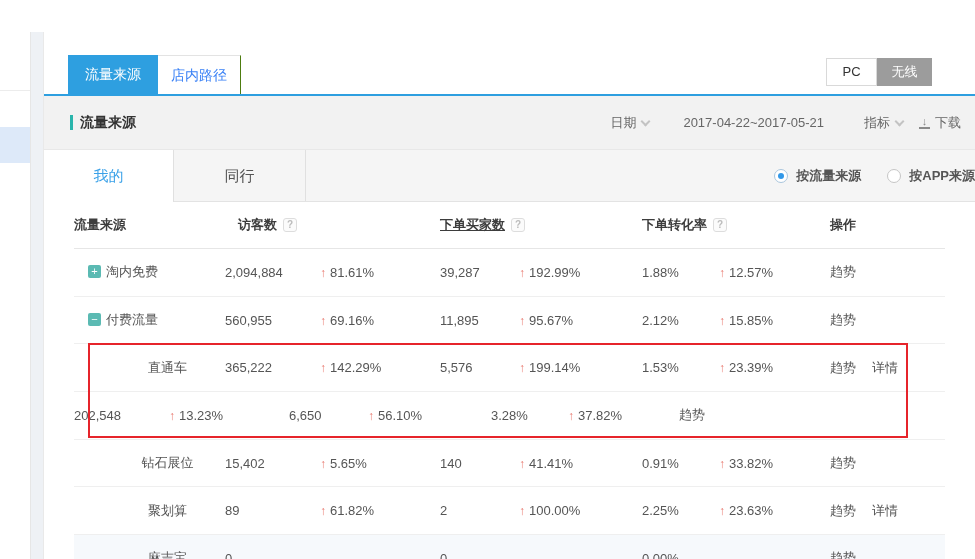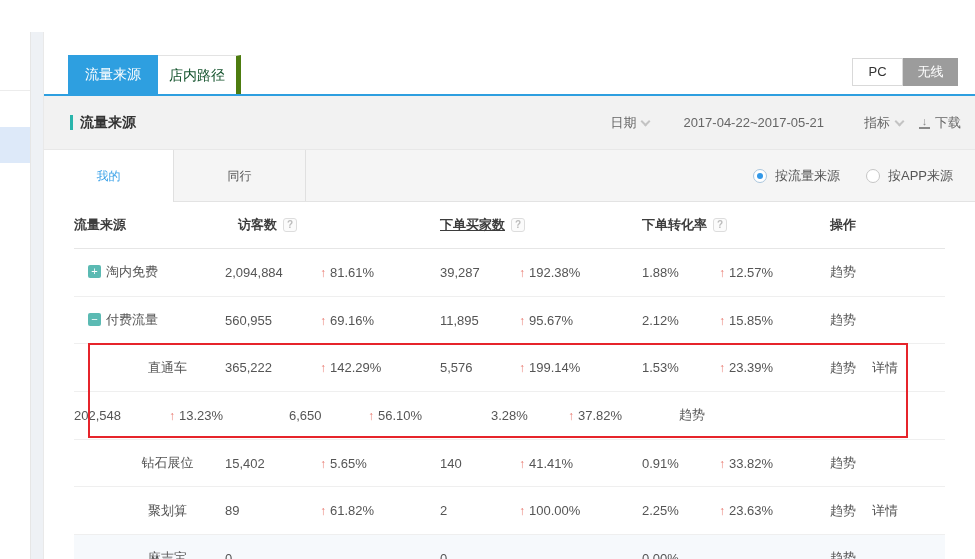--- a/index.html
+++ b/index.html
@@ -19,27 +19,27 @@
   #side .sep{position:absolute;top:58px;left:0;width:100%;height:1px;background:#ececec;}
   #side .sel{position:absolute;top:95px;left:0;width:100%;height:36px;background:#dde9f9;}
   #gap{position:absolute;left:30px;top:0;width:14px;height:100%;background:#eef1f5;
     border-left:1px solid #e6e6e6;border-right:1px solid #e9e9e9;}
 
   
   #main{position:absolute;left:44px;top:0;width:931px;height:100%;background:#fff;}
 
   
   .top-tabs{position:absolute;left:24px;top:23px;display:flex;height:39px;}
-  .ttab{height:39px;line-height:39px;text-align:center;font-size:14px;color:#14532d;
-    background:#fff;border-top:1px solid #e3e3e3;border-right:5px solid #4d7c0f;cursor:pointer;}
+  .ttab{height:39px;line-height:39px;text-align:center;font-size:14px;color:#3b82f6;
+    background:#fff;border-top:1px solid #e3e3e3;border-right:1px solid #4d7c0f;cursor:pointer;}
   .ttab.w1{width:90px;}.ttab.w2{width:83px;}.ttab.w3{width:86px;}
   .ttab.active{background:var(--accent-blue);color:#fff;border:none;}
 
   
-  .device-toggle{position:absolute;left:808px;top:26px;display:flex;height:28px;}
+  .device-toggle{position:absolute;left:782px;top:26px;display:flex;height:28px;}
   .dbtn{height:28px;line-height:26px;text-align:center;font-size:13px;cursor:pointer;}
   .dbtn.pc{width:51px;background:#fff;border:1px solid #d9d9d9;color:#333;}
   .dbtn.wireless{width:55px;background:var(--toggle-gray);color:#fff;line-height:28px;}
 
   #blueline{position:absolute;left:0;top:62px;width:100%;height:2px;background:var(--accent-blue);}
 
   
   .section-bar{position:absolute;left:0;top:64px;width:100%;height:53px;background:#f2f2f2;
     display:flex;align-items:center;}
   .sec-title{margin-left:26px;font-size:14px;font-weight:bold;color:#333;display:flex;align-items:center;}
@@ -51,25 +51,25 @@
   .date-range{margin:0 40px 0 34px;color:#666;cursor:default;}
   .dl{margin-left:16px;display:flex;align-items:center;cursor:pointer;}
   .dl-icon{display:inline-flex;flex-direction:column;align-items:center;margin-right:5px;}
   .dl-arrow{font-size:11px;line-height:9px;color:#8a8a8a;}
   .dl-base{width:11px;height:0;border-bottom:2px solid #8a8a8a;margin-top:1px;}
 
   
   .view-tabs{position:absolute;left:0;top:117px;width:100%;height:53px;background:#f5f5f5;
     border-top:1px solid #e8e8e8;display:flex;}
   .strip-border{position:absolute;left:130px;right:0;bottom:0;height:1px;background:#e3e3e3;}
-  .vtab{width:130px;height:52px;line-height:52px;text-align:center;font-size:12px;color:#555;
+  .vtab{width:130px;height:52px;line-height:52px;text-align:center;font-size:15px;color:#555;
     border-right:1px solid #e0e0e0;cursor:pointer;}
   .vtab.t2{width:132px;}
   .vtab.active{background:#fff;color:#3aa1e8;}
-  .radio-group{margin-left:auto;display:flex;align-items:center;gap:26px;padding-right:22px;}
+  .radio-group{margin-left:auto;display:flex;align-items:center;gap:26px;font-weight:bold;}
   .radio-opt{display:flex;align-items:center;gap:8px;font-size:13px;color:#555;cursor:pointer;}
   .radio{width:14px;height:14px;border-radius:50%;border:1px solid #c6c6c6;background:#fff;
     display:inline-flex;align-items:center;justify-content:center;}
   .radio.checked{border-color:#aac6dd;}
   .radio.checked::after{content:"";width:6px;height:6px;border-radius:50%;background:#3298e8;}
 
   
   .table{position:absolute;left:30px;right:30px;top:170px;font-size:13px;}
   .thead,.trow{display:flex;align-items:center;}
   .thead{height:47px;border-bottom:1px solid #e6e6e6;font-weight:bold;color:#3d3d3d;}
@@ -181,21 +181,21 @@
         <div class="c ops">操作</div>
       </div>
 
       <div class="trow">
         <div class="c name">
           <span class="toggle">+</span><span>淘内免费</span>
         </div>
         <div class="c visitors">2,094,884</div>
         <div class="c vdelta"><span class="arr">↑</span><span>81.61%</span></div>
         <div class="c buyers">39,287</div>
-        <div class="c bdelta"><span class="arr">↑</span><span>192.38%</span></div>
+        <div class="c bdelta"><span class="arr">↑</span><span>192.99%</span></div>
         <div class="c conv">1.88%</div>
         <div class="c cdelta"><span class="arr">↑</span><span>12.57%</span></div>
         <div class="c ops"><span class="op">趋势</span><span class="op"></span></div>
       </div>
 
       <div class="trow">
         <div class="c name">
           <span class="toggle">−</span><span>付费流量</span>
         </div>
         <div class="c visitors">560,955</div>

